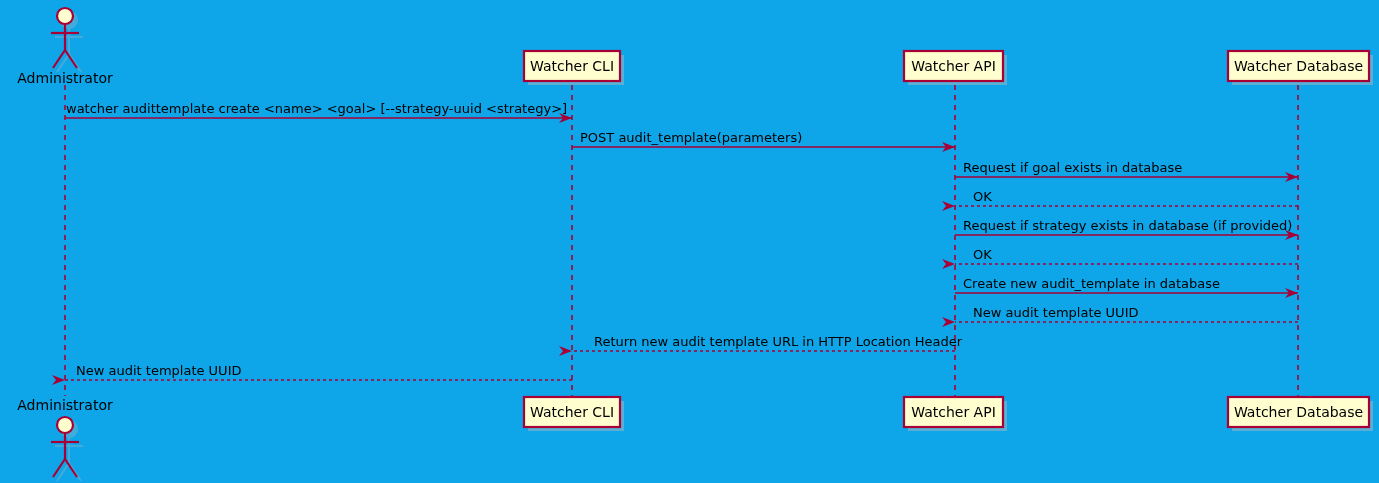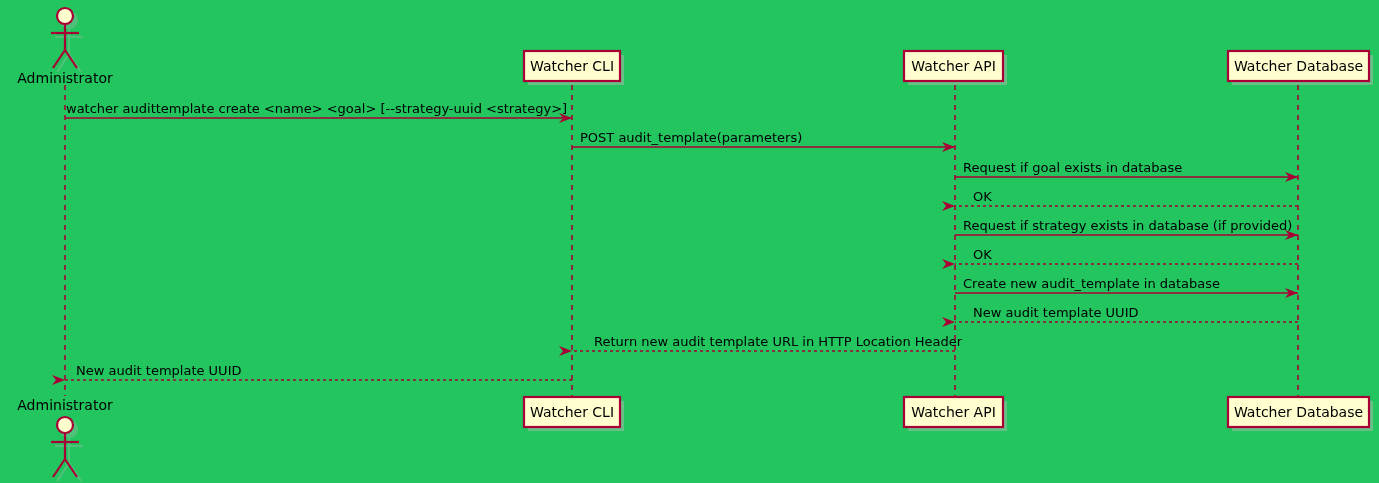--- a/index.html
+++ b/index.html
@@ -7,21 +7,21 @@
     padding: 0;
     background: #FFFFFF;
   }
   body {
     font-family: "DejaVu Sans", sans-serif;
   }
   #diagram-root {
     position: relative;
     width: 1379px;
     height: 483px;
-    background: #22c55e;
+    background: #0ea5e9;
     overflow: hidden;
   }
   svg#seq-svg {
     position: absolute;
     top: 0; left: 0;
     width: 1379px;
     height: 483px;
   }
   .msg-label {
     font-family: "DejaVu Sans", sans-serif;

